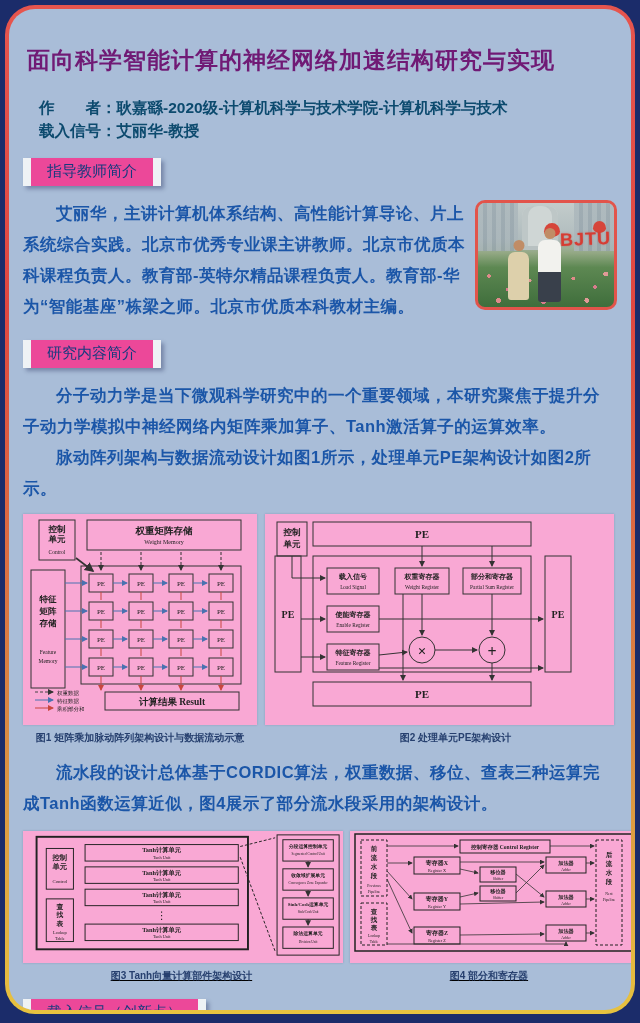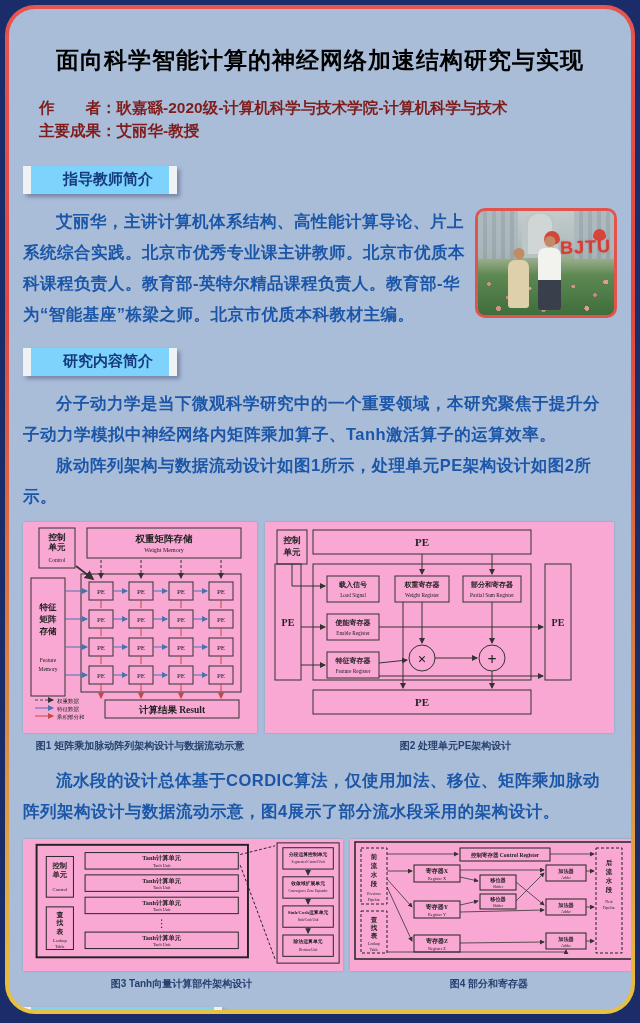--- a/index.html
+++ b/index.html
@@ -2,25 +2,25 @@
 <html><head>
 <meta charset="utf-8">
 <style>
   html,body{margin:0;padding:0;}
   body{width:640px;height:1023px;background:#1b2c6a;font-family:"Liberation Sans",sans-serif;position:relative;overflow:hidden;}
   .card-border{position:absolute;left:5px;top:5px;right:5px;bottom:9px;border-radius:30px;
     background:linear-gradient(180deg,#e6554e 0%,#e04740 30%,#d98a42 72%,#e7c23f 100%);
     padding:4px;box-sizing:border-box;}
   .card{width:100%;height:100%;border-radius:26px;background:#a9bdd8;box-sizing:border-box;
     padding:30px 0 0 0;overflow:hidden;}
-  .title{color:#000000;font-size:23px;font-weight:700;text-align:center;margin:6px 18px 0 18px;letter-spacing:1px;}
-  .authors{margin:20px 0 12px 30px;color:#7f1d1d;font-size:15.5px;font-weight:700;line-height:23px;}
+  .title{color:#701a75;font-size:23px;font-weight:700;margin:6px 18px 0 18px;letter-spacing:1px;}
+  .authors{margin:20px 0 4px 30px;color:#0c4a6e;font-size:15.5px;font-weight:700;line-height:23px;}
   .sec-head{display:inline-flex;align-items:stretch;margin:0 0 0 14px;box-shadow:3px 3px 4px rgba(25,35,80,.35);}
   .sec-head .strip{width:8px;background:#eef2f5;}
-  .sec-head .label{background:#7dd3fc;color:#163a7e;font-weight:700;font-size:15px;padding:4px 16px 5px 32px;white-space:nowrap;}
+  .sec-head .label{background:#ec4899;color:#163a7e;font-weight:400;font-size:15px;padding:4px 16px 5px 16px;white-space:nowrap;}
   .para{color:#1b56a8;font-size:16.5px;font-weight:700;line-height:31px;margin:8px 28px 0 14px;text-indent:2em;letter-spacing:.5px;}
   .advisor-wrap{margin:8px 14px 0 14px;}
   .photo{float:right;width:136px;height:104px;border:3px solid #e2544b;border-radius:10px;margin:2px 0 4px 10px;
     position:relative;overflow:hidden;background:linear-gradient(180deg,#c3cccb 0%,#b0bcbe 34%,#93a884 48%,#5d8852 62%,#3f6e3c 100%);}
   .bldg{position:absolute;top:0;width:40px;height:48px;background:repeating-linear-gradient(90deg,#aab6bb 0 5px,#97a5ad 5px 9px);opacity:.8;}
   .bldg.l{left:0;} .bldg.r{right:0;}
   .pavilion{position:absolute;left:44px;top:3px;width:36px;height:44px;background:#cfd6d5;border-radius:10px 10px 0 0;
     box-shadow:inset 0 -4px 0 #b8c1c1, inset 6px 0 0 #bec7c7, inset -6px 0 0 #bec7c7;}
   .bjtu{position:absolute;right:3px;top:26px;color:#d63c33;font-weight:700;font-size:18px;letter-spacing:1px;
     text-shadow:0 0 2px rgba(214,60,51,.5);transform:rotate(-2deg);}
@@ -56,21 +56,21 @@
 </head>
 <body>
 
 <div class="card-border">
   <div class="card">
 
     <div class="title">面向科学智能计算的神经网络加速结构研究与实现</div>
 
     <div class="authors">
       <div><span>作　　者：</span><span>耿嘉繇-2020级-计算机科学与技术学院-计算机科学与技术</span></div>
-      <div><span>主要成果：</span><span>艾丽华-教授</span></div>
+      <div><span>载入信号：</span><span>艾丽华-教授</span></div>
     </div>
 
     <div class="spacer12"></div>
     <div class="sec-head">
       <span class="strip"></span>
       <span class="label">指导教师简介</span>
       <span class="strip"></span>
     </div>
 
     <div class="advisor-wrap">
@@ -296,21 +296,21 @@
         </g>
       </svg>
       </div>
     </div>
 
     <div class="caprow">
       <div class="cap cap1">图1 矩阵乘加脉动阵列架构设计与数据流动示意</div>
       <div class="cap cap2">图2 处理单元PE架构设计</div>
     </div>
 
-    <div class="para" style="margin-top:12px;">流水段的设计总体基于CORDIC算法，仅使用加法、移位、矩阵乘加脉动阵列架构设计与数据流动示意，图4展示了部分流水段采用的架构设计。</div>
+    <div class="para" style="margin-top:12px;">流水段的设计总体基于CORDIC算法，权重数据、移位、查表三种运算完成Tanh函数运算近似，图4展示了部分流水段采用的架构设计。</div>
 
     
     <div class="figrow2">
 
       <div class="panel">
       <svg width="320" height="128" viewBox="0 0 330 128">
         <defs>
           <marker id="f3a" markerWidth="7" markerHeight="7" refX="5" refY="3" orient="auto">
                 <path d="M0,0 L6,3 L0,6 z" fill="#333"></path>
               </marker>
@@ -449,21 +449,21 @@
           <line x1="110" y1="104" x2="194" y2="103" marker-end="url(#f4a)"></line>
           <polyline points="37,113 216,113 216,111" marker-end="url(#f4a)"></polyline>
           <line x1="236" y1="32" x2="244" y2="32" marker-end="url(#f4a)"></line>
           <line x1="236" y1="68" x2="244" y2="68" marker-end="url(#f4a)"></line>
           <line x1="236" y1="102" x2="244" y2="102" marker-end="url(#f4a)"></line>
         </g>
       </svg>
       </div>
     </div>
 
-    <div class="caprow" style="gap:7px;">
+    <div class="caprow" style="gap:7px;text-decoration:underline;">
       <div class="cap cap3">图3 Tanh向量计算部件架构设计</div>
       <div class="cap cap4">图4 部分和寄存器</div>
     </div>
 
     <div class="mt16"></div>
     <div class="sec-head">
       <span class="strip"></span>
       <span class="label">载入信号（创新点）</span>
       <span class="strip"></span>
     </div>

